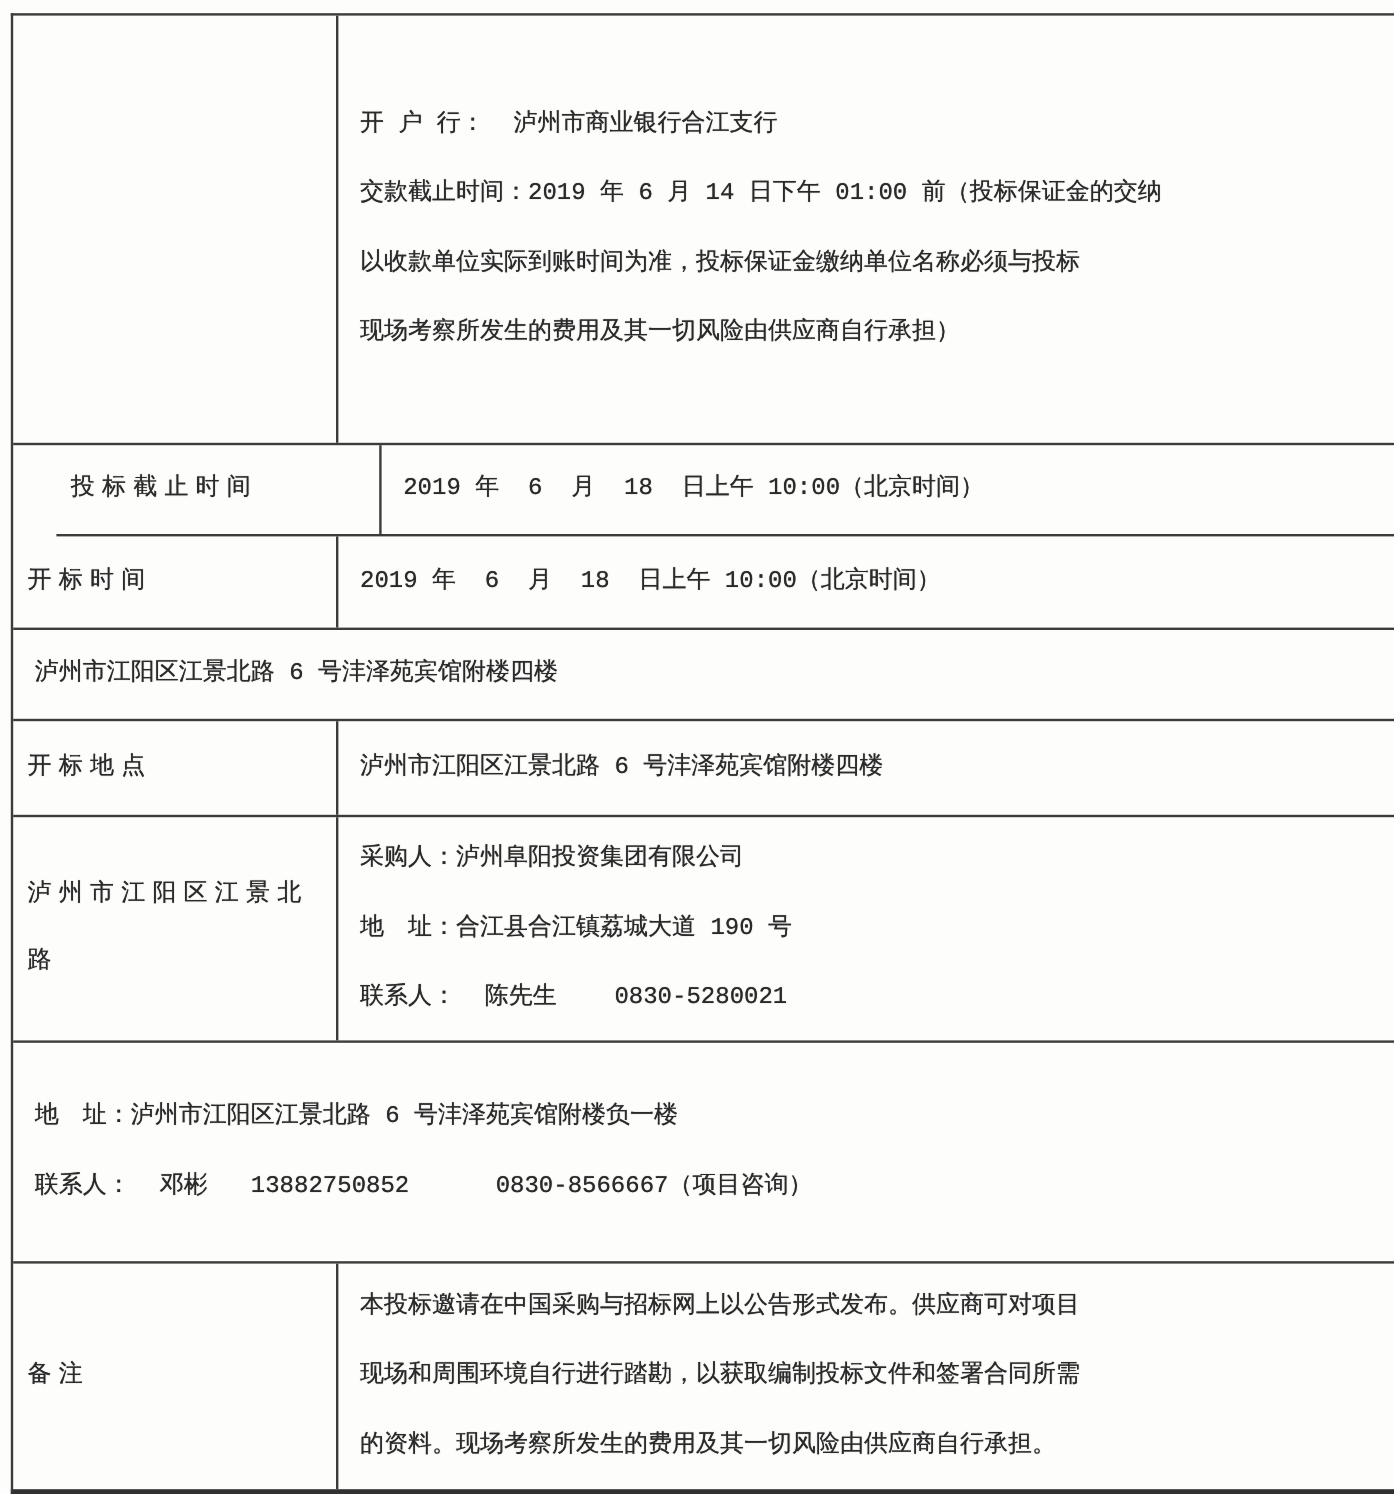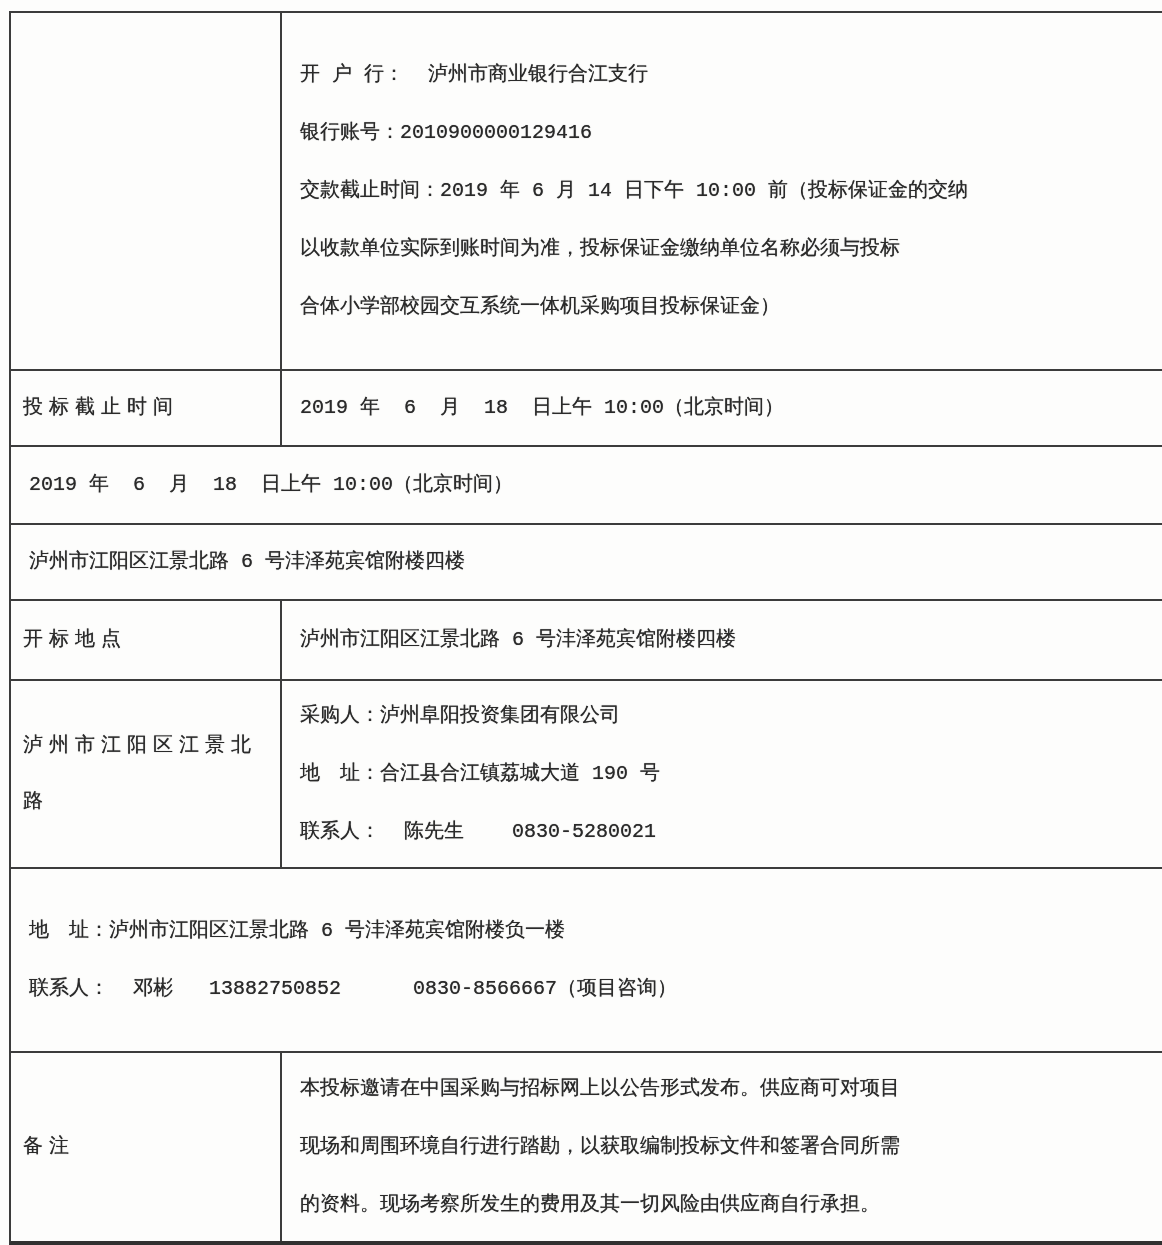--- a/index.html
+++ b/index.html
@@ -58,57 +58,59 @@
     white-space: pre-wrap;
     text-shadow: 0 0 0.7px rgba(45,45,45,0.85);
     font-family: Liberation Mono, monospace;
   }
   .label-cell p.txt {
     letter-spacing: 6px;
     line-height: 56px;
   }
   
   .r1 { min-height: 356px; }
-  .r2 { min-height: 74px; }
+  .r2 { min-height: 74px; margin-left: 36px; }
   .r3 { min-height: 76px; }
   .r4 { min-height: 74px; }
   .r5 { min-height: 78px; }
   .r6 { min-height: 176px; }
   .r7 { min-height: 182px; }
   .r8 { min-height: 188px; }
 </style>
 </head>
 <body>
 
 <div class="page">
   <div class="doc-table">
 
     <div class="row r1">
       <div class="cell label-cell">
         <p class="txt"></p>
       </div>
       <div class="cell content-cell">
         <p class="txt">开 户 行：  泸州市商业银行合江支行</p>
-        <p class="txt">银行账号：2010900000129416</p>
-        <p class="txt">交款截止时间：2019 年 6 月 14 日下午 10:00 前（投标保证金的交纳</p>
+        <p class="txt">交款截止时间：2019 年 6 月 14 日下午 01:00 前（投标保证金的交纳</p>
         <p class="txt">以收款单位实际到账时间为准，投标保证金缴纳单位名称必须与投标</p>
-        <p class="txt">合体小学部校园交互系统一体机采购项目投标保证金）</p>
+        <p class="txt">现场考察所发生的费用及其一切风险由供应商自行承担）</p>
       </div>
     </div>
 
     <div class="row r2">
       <div class="cell label-cell">
         <p class="txt">投标截止时间</p>
       </div>
       <div class="cell content-cell">
         <p class="txt">2019 年  6  月  18  日上午 10:00（北京时间）</p>
       </div>
     </div>
 
     <div class="row r3">
+      <div class="cell label-cell">
+        <p class="txt">开标时间</p>
+      </div>
       <div class="cell content-cell">
         <p class="txt">2019 年  6  月  18  日上午 10:00（北京时间）</p>
       </div>
     </div>
 
     <div class="row r4">
       <div class="cell content-cell">
         <p class="txt">泸州市江阳区江景北路 6 号沣泽苑宾馆附楼四楼</p>
       </div>
     </div>

